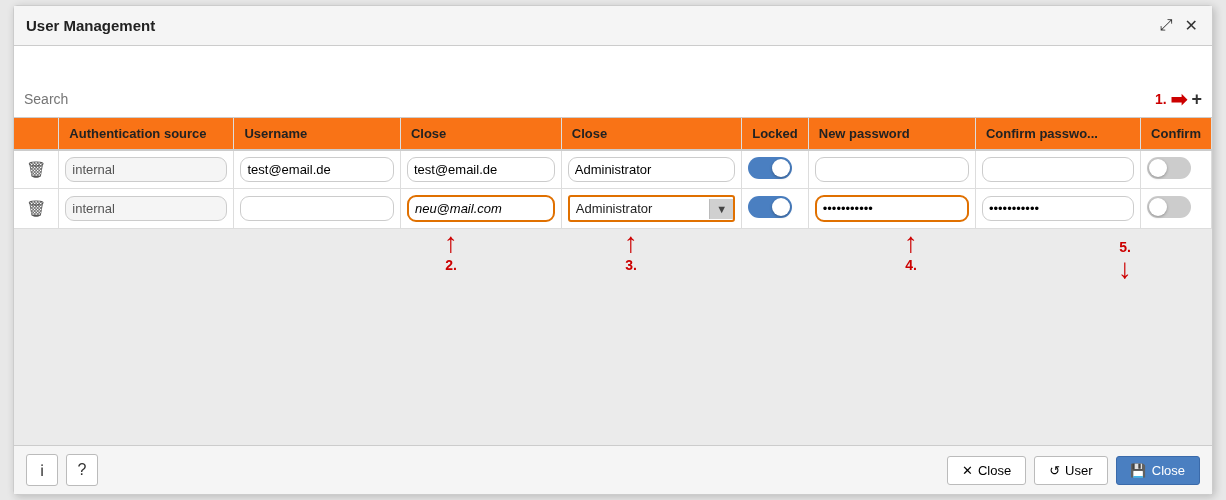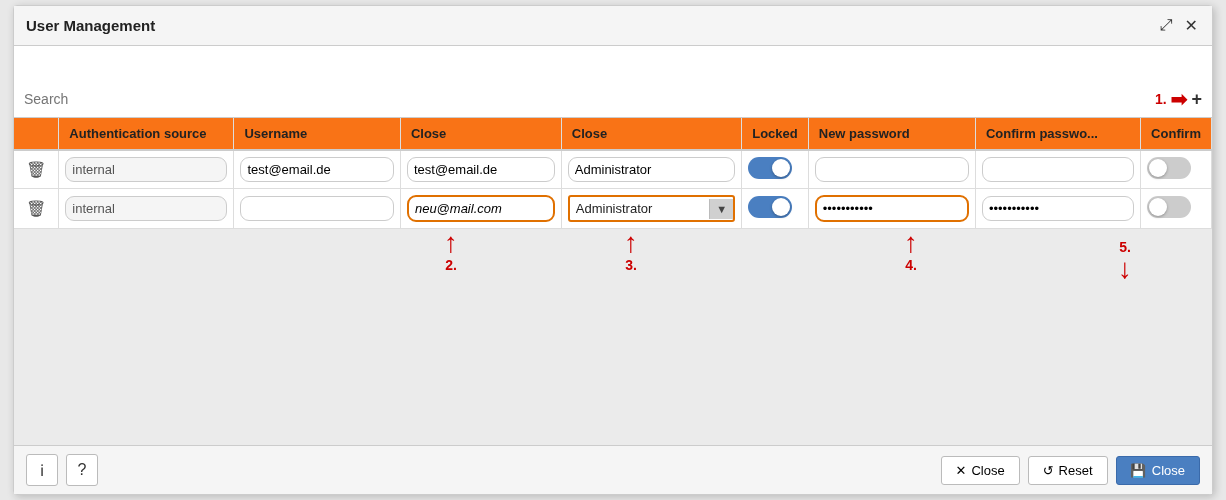--- a/index.html
+++ b/index.html
@@ -436,21 +436,21 @@
         <span>?</span>
       </button>
     </div>
     <div class="footer-right">
       <button class="btn-close">
         <span>✕</span>
         <span>Close</span>
       </button>
       <button class="btn-reset">
         <span>↺</span>
-        <span>Reset</span>
+        <span>User</span>
       </button>
       <button class="btn-save">
         <span>💾</span>
         <span>Close</span>
       </button>
     </div>
   </div>
 </div>
 
 </body></html>

